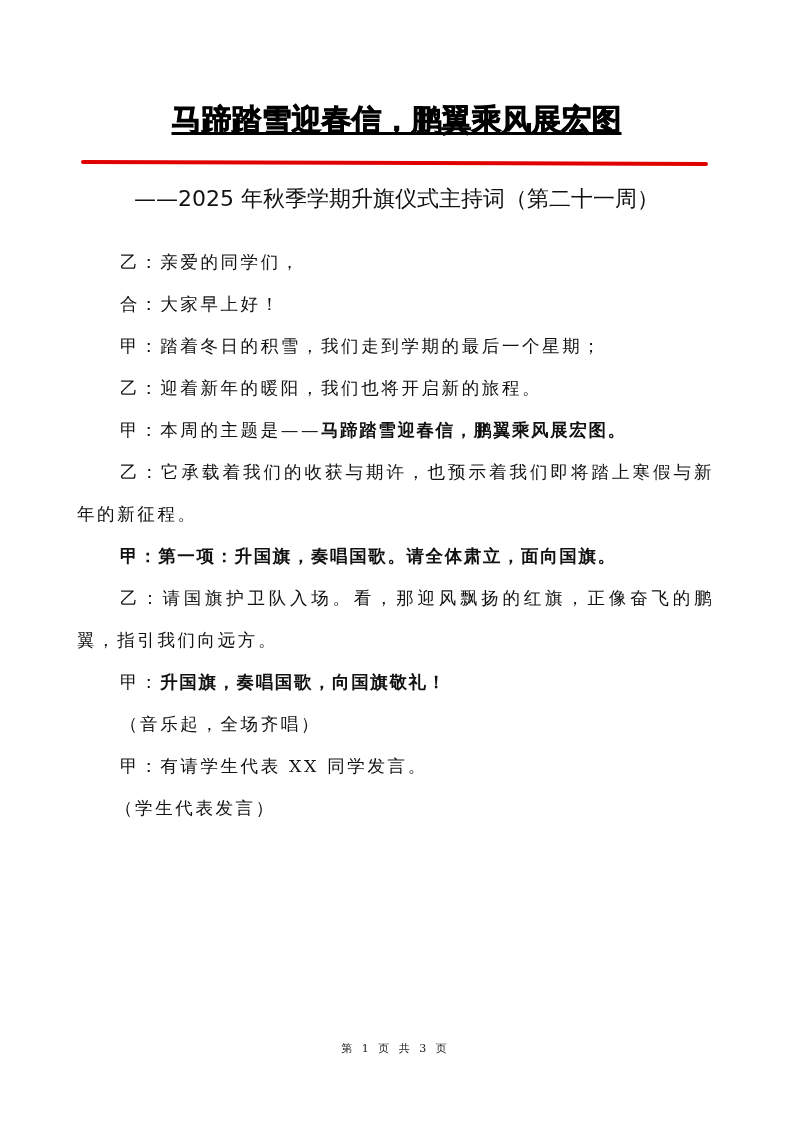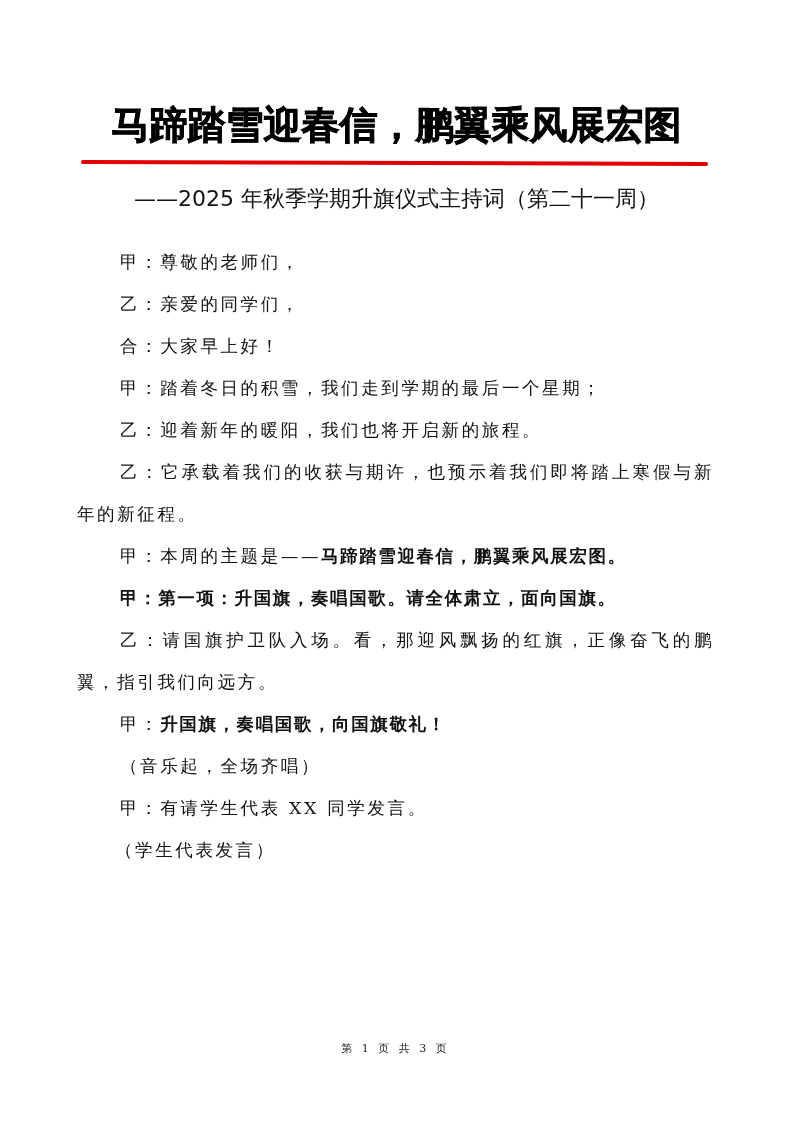--- a/index.html
+++ b/index.html
@@ -1,47 +1,46 @@
 <!DOCTYPE html>
 <html><head>
 <meta charset="utf-8">
 <style>
   html, body { margin: 0; padding: 0; background: #ffffff; }
   body { width: 793px; height: 1122px; position: relative; overflow: hidden;
          font-family: "DejaVu Serif", "Liberation Serif", serif; color: #111; }
   .title { position: absolute; top: 100px; left: 0; width: 793px; text-align: center;
            font-family: "DejaVu Sans", "Liberation Sans", sans-serif; font-weight: 900;
-           font-size: 38px; letter-spacing: 0px; color: #000; -webkit-text-stroke: 0.8px #000; }
+           font-size: 30px; letter-spacing: 0px; color: #000; text-decoration: underline; -webkit-text-stroke: 0.8px #000; }
   .rule { position: absolute; top: 161px; left: 81px; width: 627px; height: 4px;
           background: #e00000; border-radius: 2px; transform: rotate(0.18deg); }
   .subtitle { position: absolute; top: 184px; left: 0; width: 793px; text-align: center;
               font-family: "DejaVu Sans", "Liberation Sans", sans-serif; font-size: 22px; color: #111; }
   .body { position: absolute; top: 241px; left: 77px; width: 637px; }
   .p { font-size: 17.5px; line-height: 42px; text-indent: 43px; letter-spacing: 2.6px;
        margin: 0; text-align: justify; }
   .p.noindent { text-indent: 49px; }
   .b { font-weight: bold; letter-spacing: 1.6px; }
   .footer { position: absolute; top: 1041px; left: 0; width: 791px; text-align: center;
             font-size: 11px; letter-spacing: 3px; color: #222; }
 </style>
 </head>
 <body>
 
 <div class="title">马蹄踏雪迎春信，鹏翼乘风展宏图</div>
 <div class="rule"></div>
 <div class="subtitle">——2025 年秋季学期升旗仪式主持词（第二十一周）</div>
 
 <div class="body">
-  <p class="p"><span>甲：</span><span>尊敬的老师们，</span></p>
   <p class="p"><span>乙：</span><span>亲爱的同学们，</span></p>
   <p class="p"><span>合：</span><span>大家早上好！</span></p>
   <p class="p"><span>甲：</span><span>踏着冬日的积雪，我们走到学期的最后一个星期；</span></p>
   <p class="p"><span>乙：</span><span>迎着新年的暖阳，我们也将开启新的旅程。</span></p>
+  <p class="p"><span>甲：</span><span>本周的主题是——</span><span class="b">马蹄踏雪迎春信，鹏翼乘风展宏图。</span></p>
   <p class="p"><span>乙：</span><span>它承载着我们的收获与期许，也预示着我们即将踏上寒假与新年的新征程。</span></p>
-  <p class="p"><span>甲：</span><span>本周的主题是——</span><span class="b">马蹄踏雪迎春信，鹏翼乘风展宏图。</span></p>
   <p class="p b"><span>甲：</span><span>第一项：升国旗，奏唱国歌。请全体肃立，面向国旗。</span></p>
   <p class="p"><span>乙：</span><span>请国旗护卫队入场。看，那迎风飘扬的红旗，正像奋飞的鹏翼，指引我们向远方。</span></p>
   <p class="p"><span>甲：</span><span class="b">升国旗，奏唱国歌，向国旗敬礼！</span></p>
   <p class="p"><span></span><span>（音乐起，全场齐唱）</span></p>
   <p class="p"><span>甲：</span><span>有请学生代表 XX 同学发言。</span></p>
   <p class="p noindent" style="text-indent:38px"><span></span><span>（学生代表发言）</span></p>
 </div>
 
 <div class="footer">第 1 页 共 3 页</div>
 

